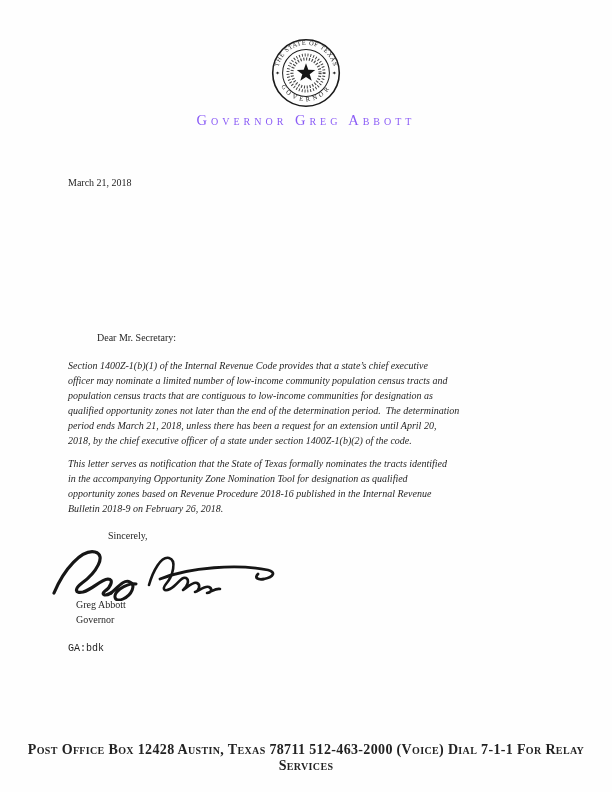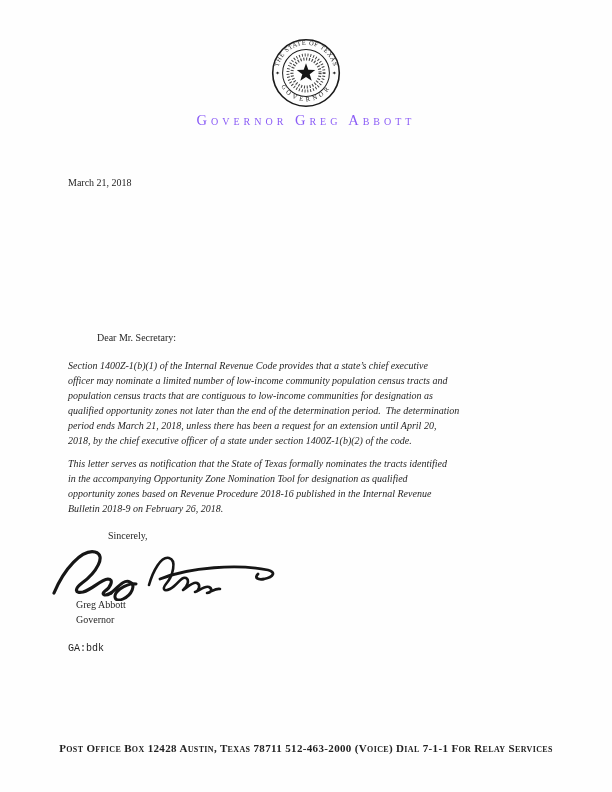--- a/index.html
+++ b/index.html
@@ -42,21 +42,21 @@
   .signature-wrap { top: 543px; left: 52px; width: 228px; height: 58px; }
   .signature-wrap svg { width: 100%; height: 100%; }
   .sig-stroke { fill: none; stroke: #161616; stroke-linecap: round; stroke-linejoin: round; }
   .signer-block   { top: 597px; left: 76px; white-space: pre-wrap; }
   .initials       { top: 641px; left: 68px; font-family: Liberation Mono, monospace; }
 
   
   .footer {
     top: 742px; left: 0; width: 100%;
     text-align: center;
-    font-size: 11px;
+    font-size: 14px;
     font-weight: 600;
     font-variant: small-caps;
     letter-spacing: 0.35px;
     color: #222;
   }
 </style>
 </head>
 <body>
 
 <div class="page">

